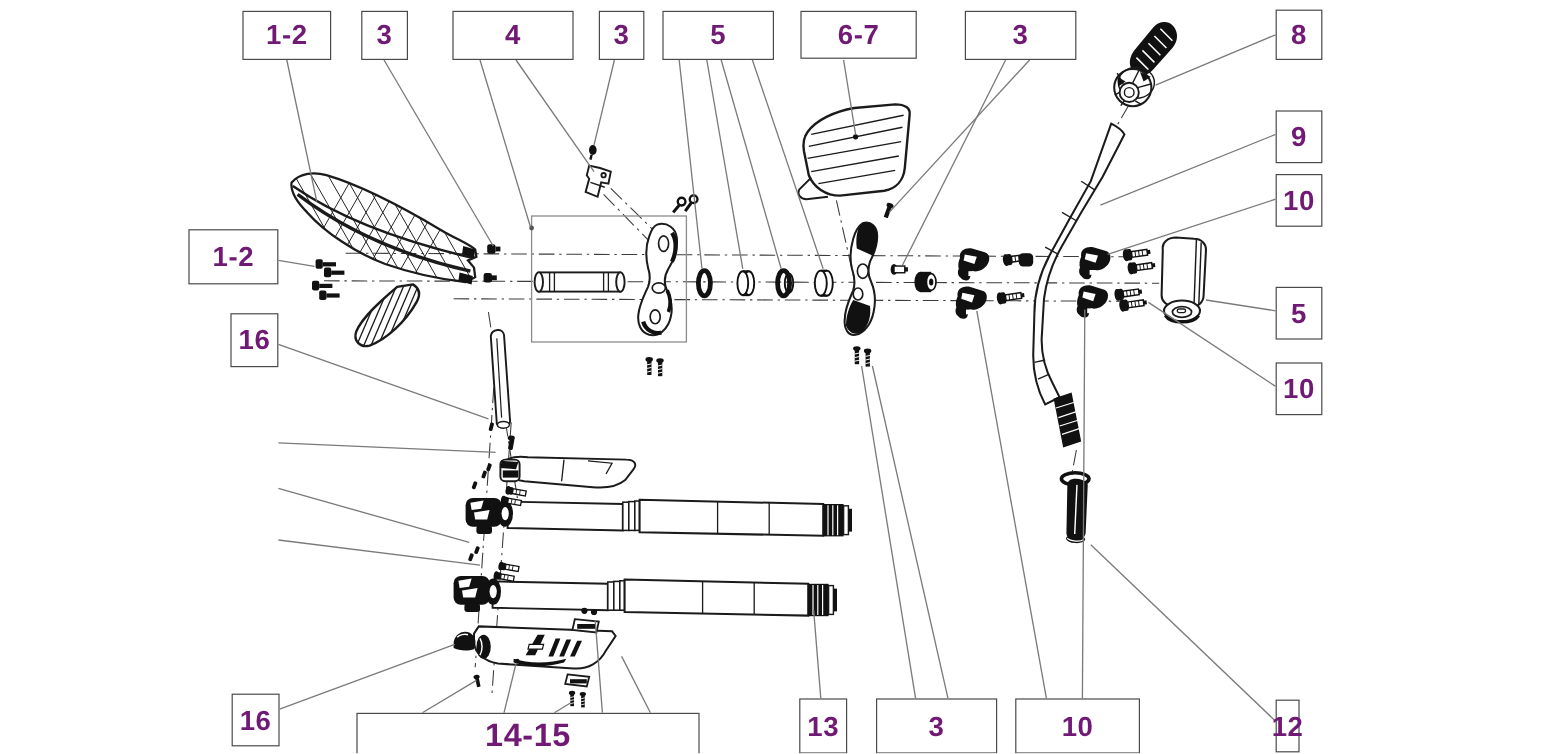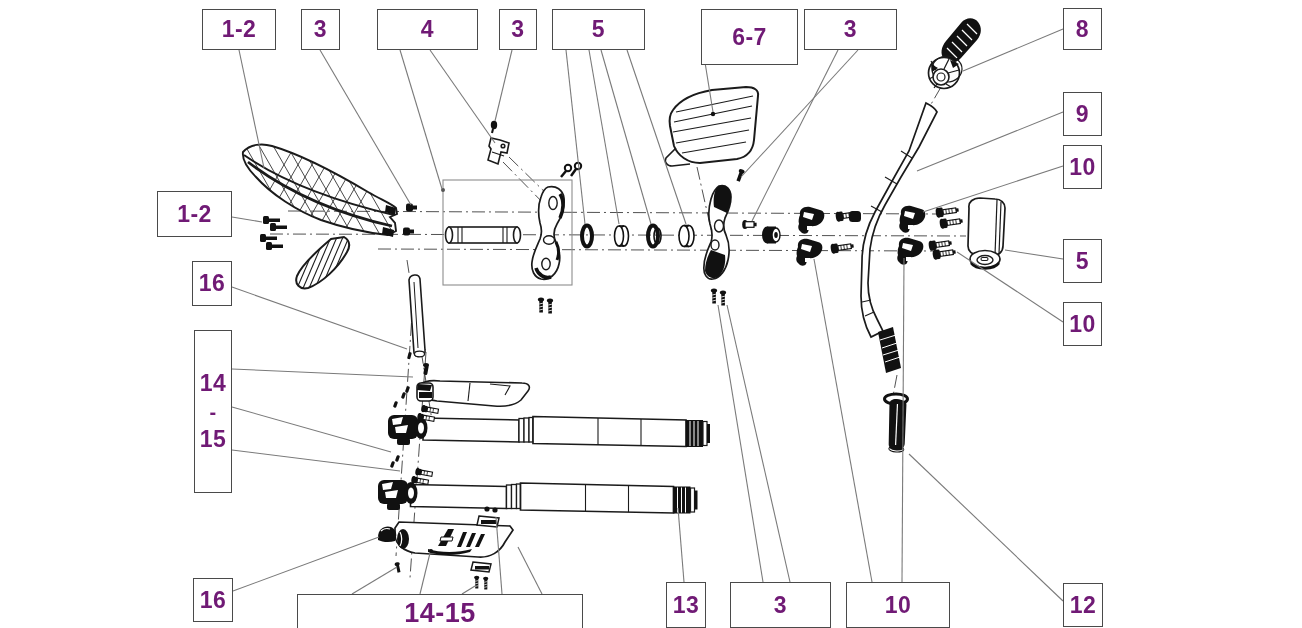--- a/index.html
+++ b/index.html
@@ -439,37 +439,32 @@
     <line x1="872" y1="582" x2="814" y2="259"></line>
     <line x1="902" y1="582" x2="904" y2="258"></line>
   </g>
 </svg>
 
 <div class="co" style="left:202px;top:9px;width:74px;height:41px">1-2</div>
 <div class="co" style="left:301px;top:9px;width:39px;height:41px">3</div>
 <div class="co" style="left:377px;top:9px;width:101px;height:41px">4</div>
 <div class="co" style="left:499px;top:9px;width:38px;height:41px">3</div>
 <div class="co" style="left:552px;top:9px;width:93px;height:41px">5</div>
-<div class="co" style="left:701px;top:9px;width:97px;height:56px">6-7</div>
+<div class="co" style="left:667px;top:9px;width:97px;height:40px">6-7</div>
 <div class="co" style="left:804px;top:9px;width:93px;height:41px">3</div>
 <div class="co" style="left:1063px;top:8px;width:39px;height:42px">8</div>
 
 <div class="co" style="left:1063px;top:92px;width:39px;height:44px">9</div>
 <div class="co" style="left:1063px;top:145px;width:39px;height:44px">10</div>
 <div class="co" style="left:1063px;top:239px;width:39px;height:44px">5</div>
 <div class="co" style="left:1063px;top:302px;width:39px;height:44px">10</div>
-<div class="co" style="left:1063px;top:583px;width:40px;height:44px">12</div>
+<div class="co" style="left:1063px;top:583px;width:20px;height:44px">12</div>
 
 <div class="co" style="left:157px;top:191px;width:75px;height:46px">1-2</div>
 <div class="co" style="left:192px;top:261px;width:40px;height:45px">16</div>
-<div class="co tall" style="left:194px;top:330px;width:38px;height:163px">
-  <span>14</span>
-  <span class="dash">-</span>
-  <span>15</span>
-</div>
 <div class="co" style="left:193px;top:578px;width:40px;height:44px">16</div>
 
 <div class="co wide" style="left:297px;top:594px;width:286px;height:60px">14-15</div>
 <div class="co" style="left:666px;top:582px;width:40px;height:46px">13</div>
 <div class="co" style="left:730px;top:582px;width:101px;height:46px">3</div>
 <div class="co" style="left:846px;top:582px;width:104px;height:46px">10</div>
 
 </div>
 
 </body></html>

